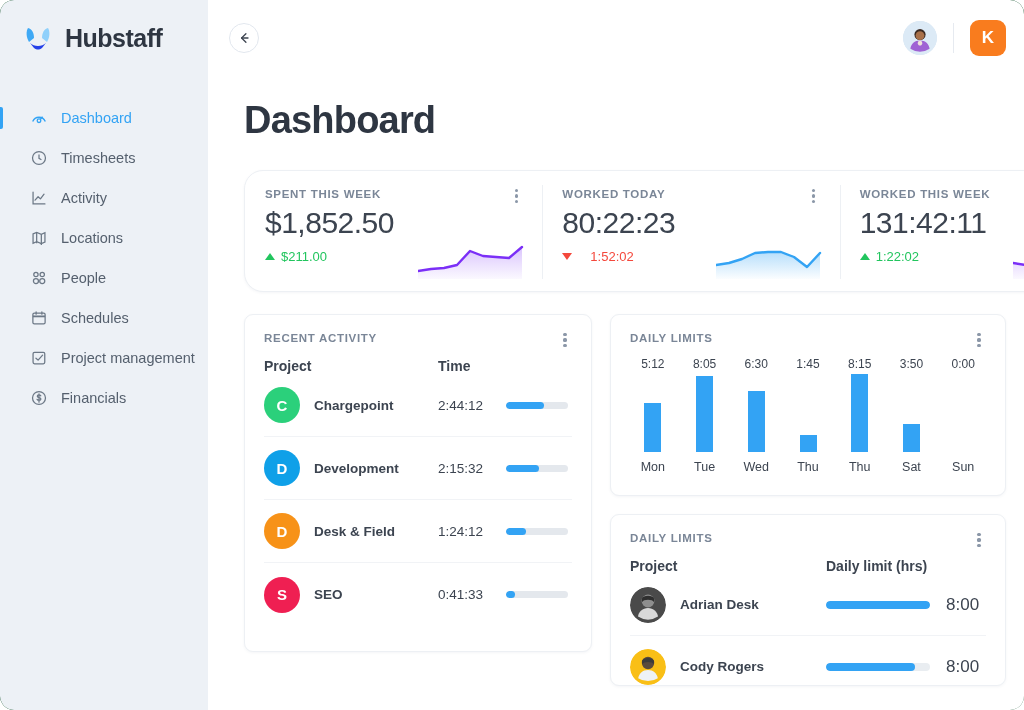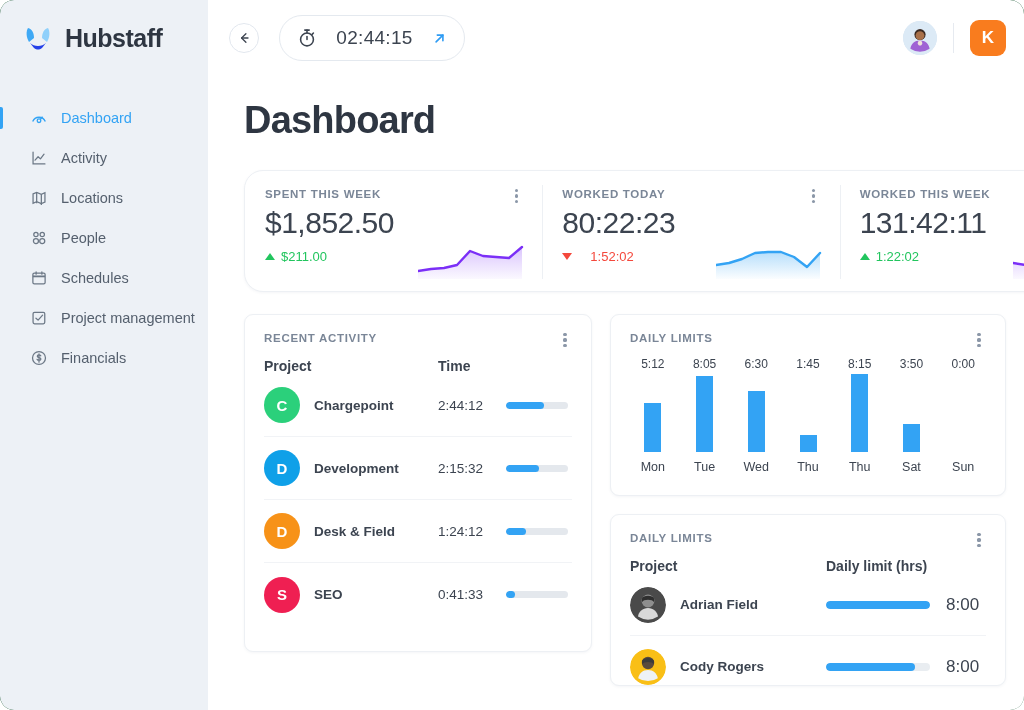--- a/index.html
+++ b/index.html
@@ -278,20 +278,27 @@
       <div class="nav-item active">
         <svg class="nav-icon" viewBox="0 0 20 20" fill="none" stroke="#33a3f4" stroke-width="1.5">
           <path d="M3 14a7.5 7.5 0 0 1 14 0"></path>
             <circle cx="10" cy="13" r="2"></circle>
             <path d="M11.6 11.4 14 8.6"></path>
         </svg>
         <span>Dashboard</span>
       </div>
       <div class="nav-item">
         <svg class="nav-icon" viewBox="0 0 20 20" fill="none" stroke="#6c7886" stroke-width="1.4">
+          <circle cx="10" cy="10" r="7.2"></circle>
+            <path d="M10 6v4.3l2.7 1.6"></path>
+        </svg>
+        <span>Timesheets</span>
+      </div>
+      <div class="nav-item">
+        <svg class="nav-icon" viewBox="0 0 20 20" fill="none" stroke="#6c7886" stroke-width="1.4">
           <path d="M3.4 3.4v13.2h13.2" stroke-linecap="round"></path>
             <path d="M5.6 12.4 9 8.6l2.6 2.4 4-5.2" stroke-linecap="round" stroke-linejoin="round"></path>
         </svg>
         <span>Activity</span>
       </div>
       <div class="nav-item">
         <svg class="nav-icon" viewBox="0 0 20 20" fill="none" stroke="#6c7886" stroke-width="1.4">
           <path d="M3.4 5.4 7.4 3.8l5.2 2 4-1.6v10.4l-4 1.6-5.2-2-4 1.6z"></path>
             <path d="M7.4 3.8v12"></path>
             <path d="M12.6 5.8v12"></path>
@@ -333,34 +340,20 @@
   </div>
 
   <div class="topbar">
     <div class="back-btn">
       <svg viewBox="0 0 20 20" width="16" height="16" fill="none" stroke="#3c4450" stroke-width="1.6" stroke-linecap="round" stroke-linejoin="round">
         <path d="M12.4 4.6 7 10l5.4 5.4"></path>
           <path d="M7 10h8"></path>
       </svg>
     </div>
 
-    <div class="timer-pill">
-      <svg viewBox="0 0 24 24" width="22" height="22" fill="none" stroke="#3c4450" stroke-width="1.7">
-        <circle cx="12" cy="13.6" r="7"></circle>
-        <path d="M12 10.4v3.2" stroke-linecap="round"></path>
-        <path d="M9.6 3.4h4.8" stroke-linecap="round"></path>
-        <path d="M12 3.4v3.2" stroke-linecap="round"></path>
-        <path d="M17.6 8 19 6.6" stroke-linecap="round"></path>
-      </svg>
-      <span class="timer-value">02:44:15</span>
-      <svg viewBox="0 0 20 20" width="17" height="17" fill="none" stroke="#2f9cf4" stroke-width="1.9" stroke-linecap="round" stroke-linejoin="round">
-        <path d="M6 14 14 6"></path>
-          <path d="M7.4 6H14v6.6"></path>
-      </svg>
-    </div>
 
     <div class="topbar-right">
       <div class="avatar-top">
         <svg viewBox="0 0 34 34" width="34" height="34">
           <circle cx="17" cy="17" r="17" fill="#dceaf6"></circle>
           <circle cx="17" cy="13.6" r="5.6" fill="#3b2a22"></circle>
           <circle cx="17" cy="14.6" r="4.4" fill="#a9714a"></circle>
           <path d="M17 19.6c5.4 0 9 3.4 9.6 8.2A17 17 0 0 1 7.4 27.8c.6-4.8 4.2-8.2 9.6-8.2z" fill="#9f63d4"></path>
           <path d="M17 19.6c1.2 0 2.2 1.2 2.2 2.6S18.2 24.6 17 24.6s-2.2-1-2.2-2.4 1-2.6 2.2-2.6z" fill="#efe3d8"></path>
         </svg>
@@ -582,21 +575,21 @@
 
           <div class="dl-row">
             <div class="dl-photo">
               <svg viewBox="0 0 36 36" width="36" height="36">
                 <circle cx="18" cy="18" r="18" fill="#4a4a4a"></circle>
                 <circle cx="18" cy="14" r="6.4" fill="#8e8e8e"></circle>
                 <path d="M18 21c5.4 0 9.4 3.6 10 8.6A18 18 0 0 1 8 29.6C8.6 24.6 12.6 21 18 21z" fill="#d9d9d9"></path>
                 <path d="M12 11.4c1-3.6 11-3.6 12 0 .6 2.2-.4 3.6-.4 3.6-.6-3-10.6-3-11.2 0 0 0-1-1.4-.4-3.6z" fill="#2f2f2f"></path>
               </svg>
             </div>
-            <div class="dl-name">Adrian Field</div>
+            <div class="dl-name">Adrian Desk</div>
             <div class="dl-track">
                 <div class="dl-fill" style="width:100%"></div>
               </div>
             <div class="dl-val">8:00</div>
           </div>
 
           <div class="dl-row">
             <div class="dl-photo">
               <svg viewBox="0 0 36 36" width="36" height="36">
                 <circle cx="18" cy="18" r="18" fill="#f9bf16"></circle>

